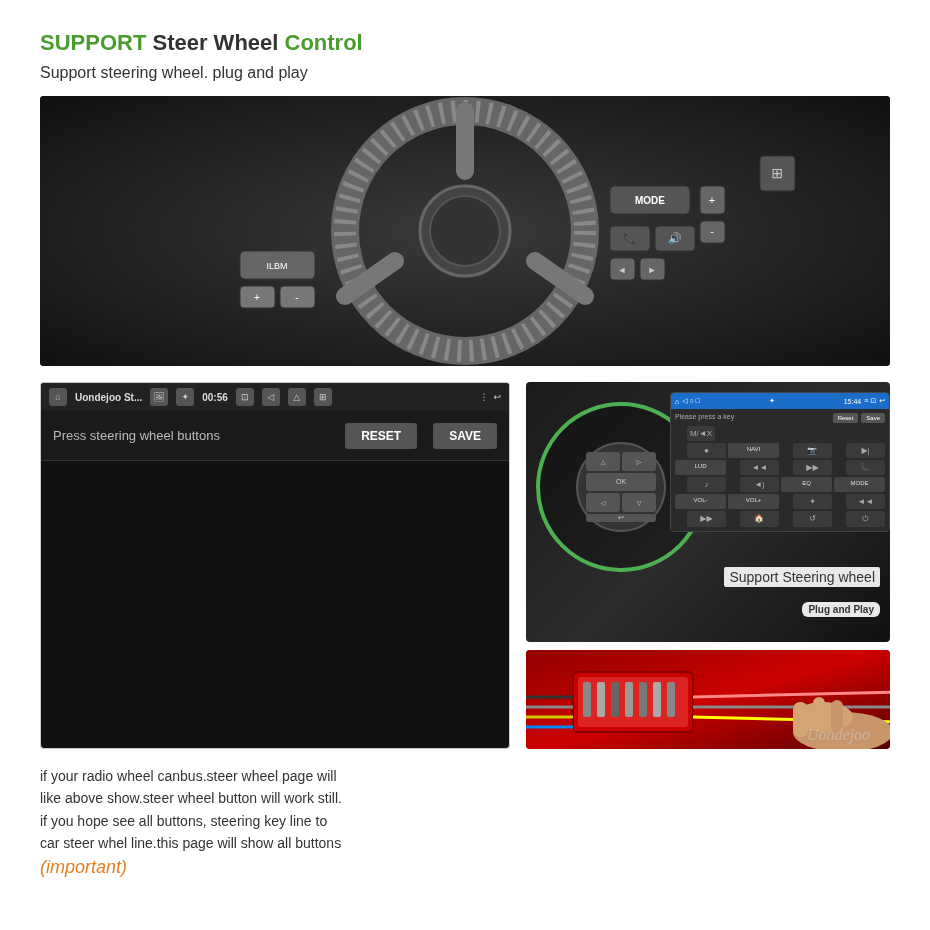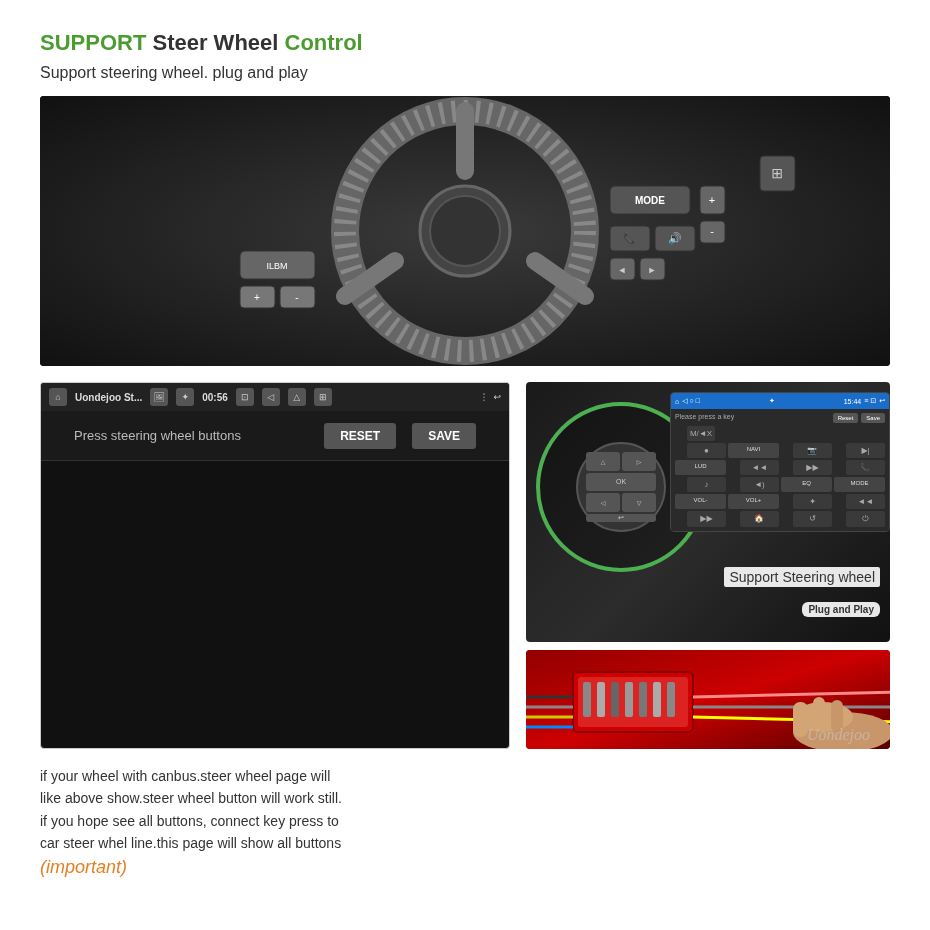--- a/index.html
+++ b/index.html
@@ -107,21 +107,21 @@
       display: flex;
       gap: 5px;
       align-items: center;
     }
     .status-icons-right span {
       font-size: 9px;
       color: #ccc;
     }
     .android-content {
       background: #1a1a1a;
-      padding: 14px 33px;
+      padding: 14px 12px;
       display: flex;
       align-items: center;
       justify-content: space-between;
       height: 50px;
       border-bottom: 1px solid #333;
     }
     .press-text {
       font-size: 13px;
       color: #bbb;
     }
@@ -542,21 +542,21 @@
         </svg>
 
         <div class="watermark" style="position:absolute;bottom:5px;right:20px;font-size:16px;color:rgba(200,200,200,0.6);font-style:italic;font-family:serif;">Uondejoo</div>
       </div>
     </div>
   </div>
 
   <div class="bottom-text">
     <div>
       <div class="description-text">
-        <span>if your wheel with canbus.steer wheel page will</span><br>
+        <span>if your radio wheel canbus.steer wheel page will</span><br>
         <span>like above show.steer wheel button will work still.</span><br>
-        <span>if you hope see all buttons, connect key press to</span><br>
+        <span>if you hope see all buttons, steering key line to</span><br>
         <span>car steer whel line.this page will show all buttons</span>
       </div>
       <div class="important-text">(important)</div>
     </div>
   </div>
 </div>
 
 </body></html>

